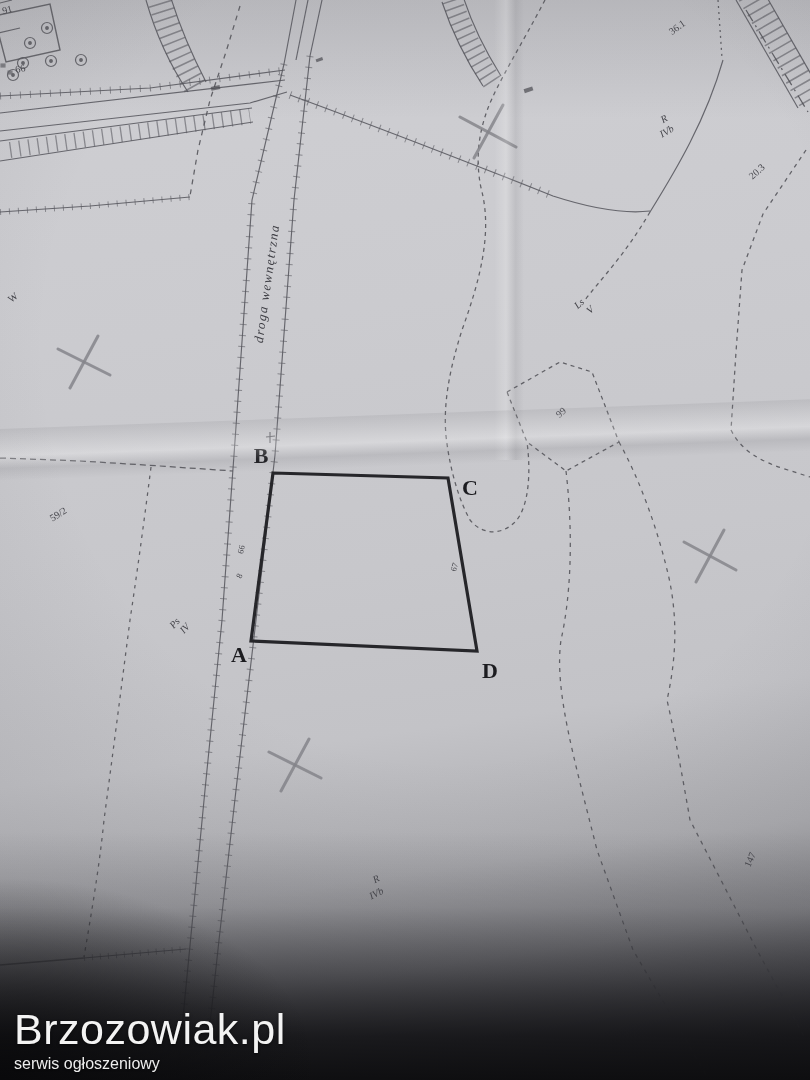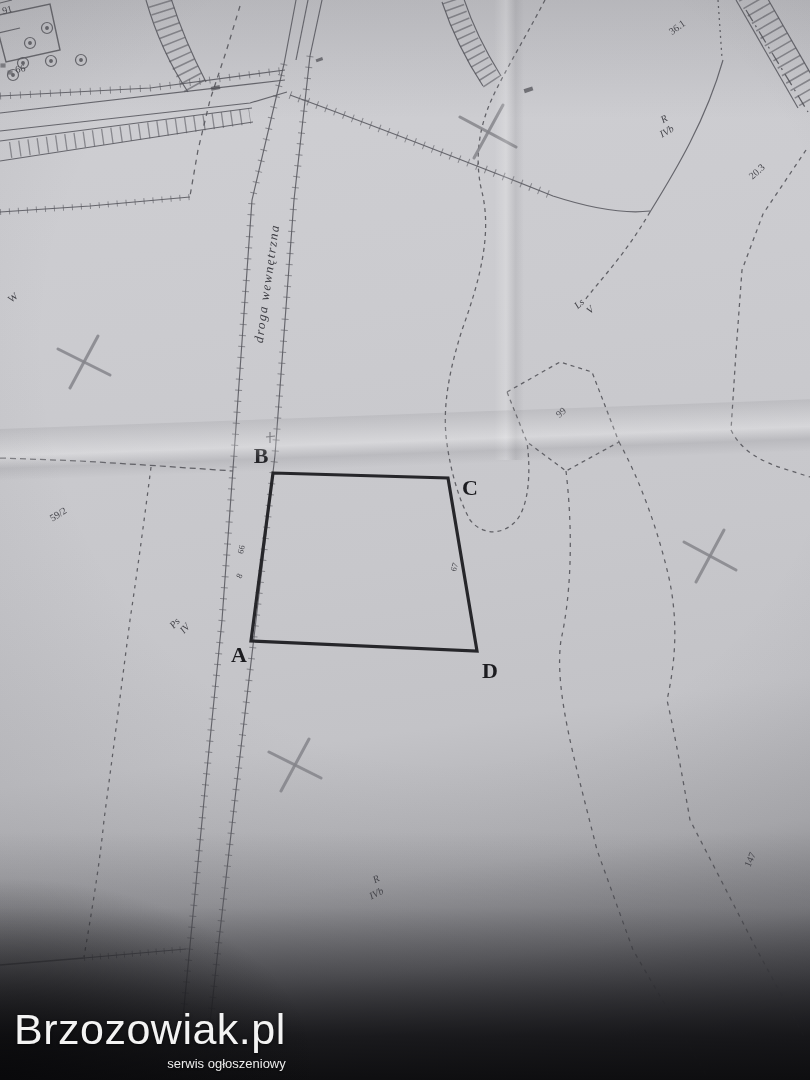--- a/index.html
+++ b/index.html
@@ -1,20 +1,19 @@
 <!DOCTYPE html>
 <html><head>
 <meta charset="utf-8">
 <style>
   html,body{margin:0;padding:0;background:#111;}
   .photo{
     position:relative;width:810px;height:1080px;overflow:hidden;
     background:linear-gradient(172deg,#cfcfd3 0%,#cbcbcf 30%,#c7c7cb 52%,#c3c3c7 66%,#adadb1 78%,#8a8a8e 86%,#58585c 92%,#2c2c2f 97%,#202023 100%);
     font-family:"Liberation Serif",serif;
-    text-align:right;
   }
   .photo svg{position:absolute;left:0;top:0;}
   .ink{stroke:#54545a;fill:none;stroke-width:1.15;opacity:.85;}
   .ink2{stroke:#5c5c62;fill:none;stroke-width:1.4;opacity:.9;}
   .comb{stroke:#5a5a60;fill:none;opacity:.6;}
   .dash{stroke:#4e4e54;fill:none;stroke-width:1.25;opacity:.85;}
   .pencil{stroke:#85858b;fill:none;stroke-width:3;stroke-linecap:round;opacity:.85;}
   .bold-quad{stroke:#26262a;fill:none;stroke-width:3.2;stroke-linejoin:miter;}
   text{fill:#45454b;}
   .corner{font-size:22px;font-weight:bold;fill:#1c1c20;text-anchor:middle;}
@@ -27,21 +26,21 @@
   .ov-crease-v{left:494px;top:0;width:30px;height:460px;
     background:linear-gradient(to right,transparent,rgba(255,255,255,.20) 40%,rgba(115,115,120,.14) 72%,transparent);}
   .ov-crease-h{left:-20px;top:414px;width:860px;height:52px;transform:rotate(-2.1deg);
     background:linear-gradient(to bottom,rgba(105,105,110,.12),rgba(255,255,255,.26) 52%,rgba(100,100,106,.14) 76%,transparent);}
   .ov-top-dark{background:linear-gradient(to bottom,rgba(88,88,94,.20),transparent 11%);}
   .ov-vign{background:radial-gradient(ellipse 90% 70% at 55% 32%,transparent 55%,rgba(75,75,80,.17) 100%);}
   .ov-bottom{background:linear-gradient(to bottom,transparent 77%,rgba(70,70,75,.22) 84%,rgba(38,38,42,.58) 90%,rgba(20,20,23,.92) 96%,rgba(13,13,15,.97) 100%);}
   .ov-bl{background:radial-gradient(ellipse 55% 26% at 0% 100%,rgba(8,8,10,.88),transparent 72%);}
   .watermark{position:absolute;left:14px;bottom:5px;z-index:10;font-family:"Liberation Sans",sans-serif;}
   .wm-title{font-size:43px;line-height:46px;color:#f3f3f3;letter-spacing:.5px;text-shadow:0 1px 3px rgba(0,0,0,.55);}
-  .wm-sub{font-size:13px;line-height:23px;color:#ededed;text-shadow:0 1px 2px rgba(0,0,0,.5);}
+  .wm-sub{font-size:16px;line-height:23px;color:#ededed;text-shadow:0 1px 2px rgba(0,0,0,.5);}
 </style>
 </head>
 <body>
 
 <div class="photo">
 
   <svg width="810" height="1080" viewBox="0 0 810 1080">
 
     <g>
       <path class="ink2" d="M -6,16 L 50,4 L 60,50 L 6,62 Z"></path>

